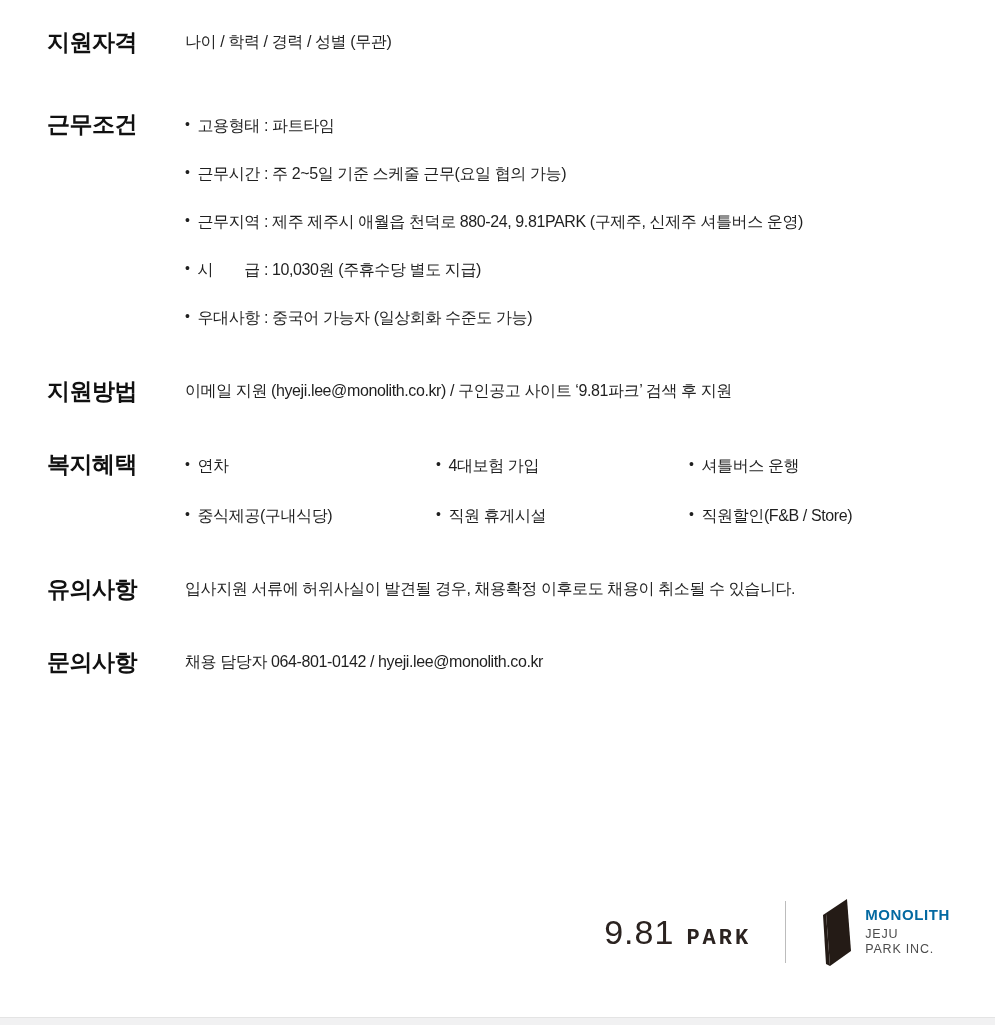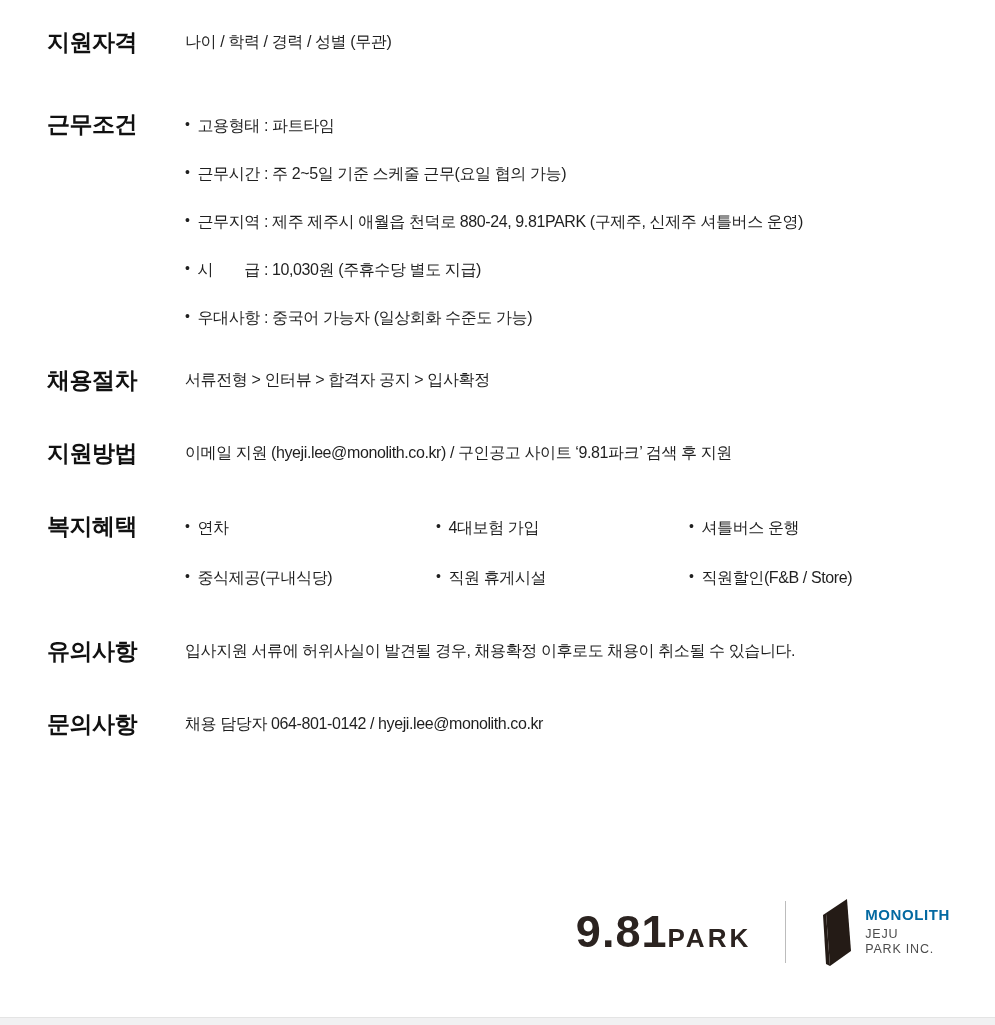--- a/index.html
+++ b/index.html
@@ -65,29 +65,30 @@
     display: flex;
     align-items: center;
   }
   .park-logo {
     display: flex;
     align-items: baseline;
     color: #2b2320;
     white-space: nowrap;
   }
   .park-logo .num {
-    font-size: 45px;
-    font-weight: 700;
+    font-size: 34px;
+    font-weight: 400;
     letter-spacing: 1px;
   }
   .park-logo .word {
-    font-size: 26px;
+    font-size: 22px;
     font-weight: 600;
     letter-spacing: 3px;
-    margin-left: 0;
+    margin-left: 12px;
+    font-family: Liberation Mono, monospace;
   }
   .logo-divider {
     width: 1px;
     height: 62px;
     background: #bcbcbc;
     margin: 0 36px 0 34px;
   }
   .monolith-logo {
     display: flex;
     align-items: center;
@@ -131,26 +132,20 @@
     <div class="section-heading">근무조건</div>
     <div class="section-body">
       <div class="bullet">고용형태 : 파트타임</div>
       <div class="bullet">근무시간 : 주 2~5일 기준 스케줄 근무(요일 협의 가능)</div>
       <div class="bullet">근무지역 : 제주 제주시 애월읍 천덕로 880-24, 9.81PARK (구제주, 신제주 셔틀버스 운영)</div>
       <div class="bullet">시　　급 : 10,030원 (주휴수당 별도 지급)</div>
       <div class="bullet">우대사항 : 중국어 가능자 (일상회화 수준도 가능)</div>
     </div>
   </div>
 
-  <div class="section sec-gap-sm">
-    <div class="section-heading">채용절차</div>
-    <div class="section-body">
-      <div class="plain-line">서류전형 &gt; 인터뷰 &gt; 합격자 공지 &gt; 입사확정</div>
-    </div>
-  </div>
 
   <div class="section sec-gap-md">
     <div class="section-heading">지원방법</div>
     <div class="section-body">
       <div class="plain-line">이메일 지원 (hyeji.lee@monolith.co.kr) / 구인공고 사이트 ‘9.81파크’ 검색 후 지원</div>
     </div>
   </div>
 
   <div class="section sec-gap-md">
     <div class="section-heading">복지혜택</div>

